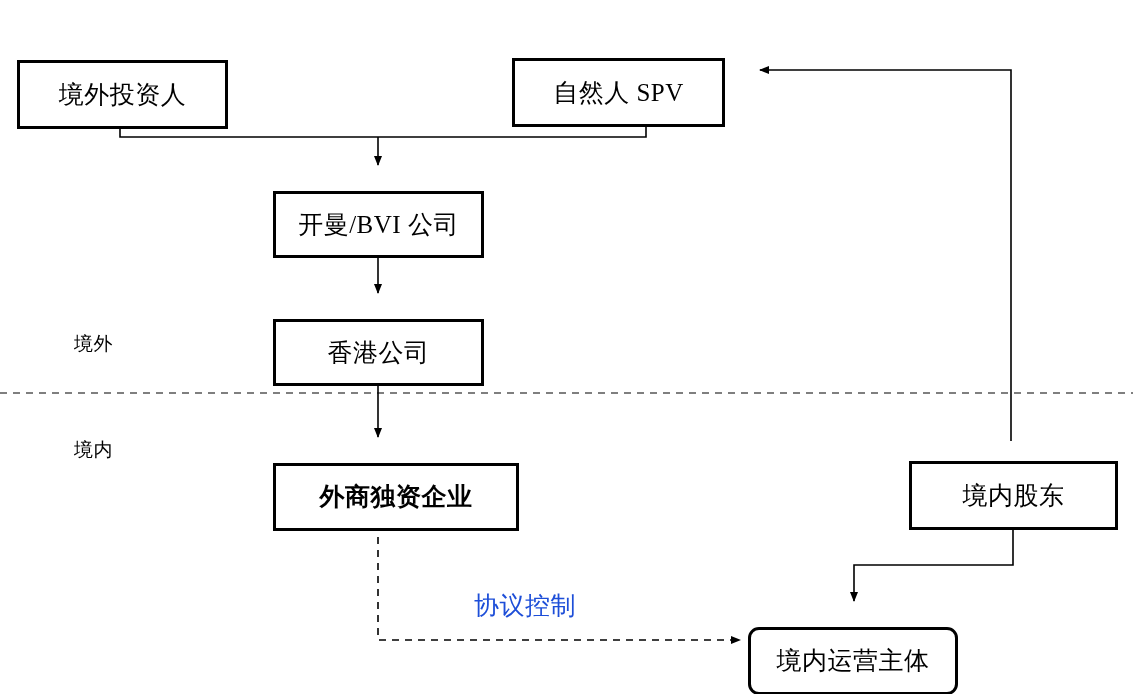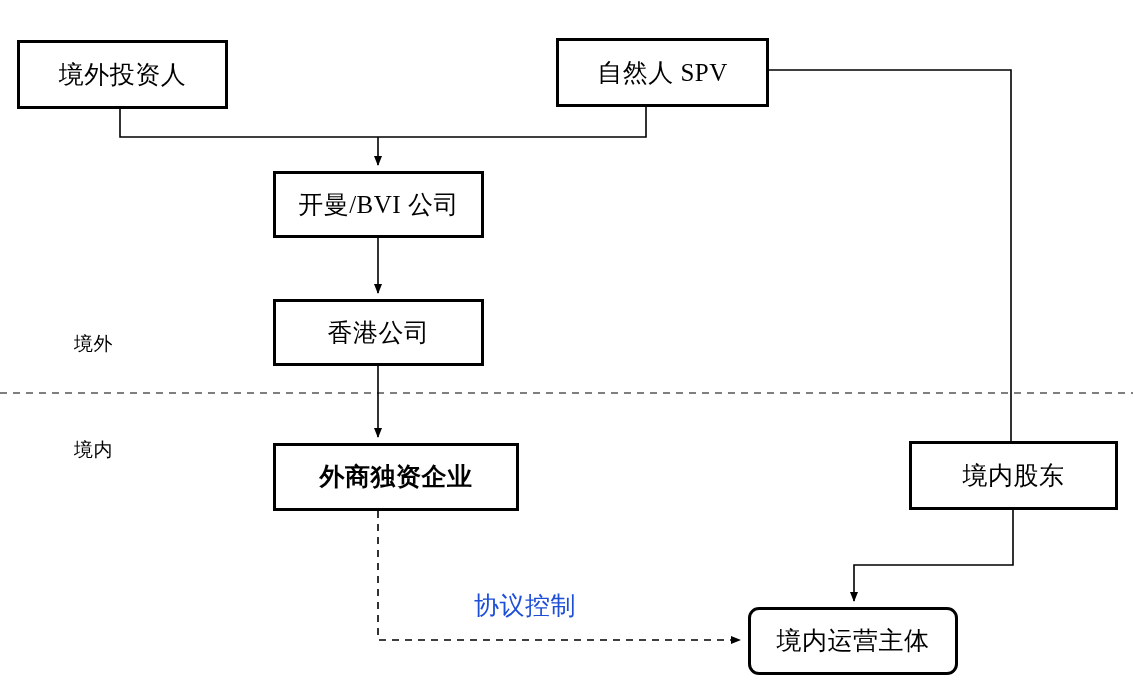--- a/index.html
+++ b/index.html
@@ -30,20 +30,21 @@
     background: #ffffff;
     display: flex;
     align-items: center;
     justify-content: center;
     color: #000000;
     font-size: 25px;
     line-height: 1.1;
     letter-spacing: 0.5px;
     white-space: nowrap;
     z-index: 2;
+    margin-top: 20px;
   }
   .zone-label {
     position: absolute;
     color: #000000;
     font-size: 19px;
     letter-spacing: 0.5px;
     white-space: nowrap;
     z-index: 2;
   }
   .edge-label {
@@ -85,21 +86,21 @@
 
     <path d="M1013,510 L1013,565 L854,565 L854,601" fill="none" stroke="#000000" stroke-width="1.6" marker-end="url(#arrowhead)"></path>
 
     <path d="M1011,441 L1011,70 L760,70" fill="none" stroke="#000000" stroke-width="1.6" marker-end="url(#arrowhead)"></path>
   </svg>
 
   <div class="node" style="left:17px;  top:40px;  width:211px; height:69px;">
     <span>境外投资人</span>
   </div>
 
-  <div class="node" style="left:556px; top:38px;  width:213px; height:69px;">
+  <div class="node" style="left:512px; top:38px;  width:213px; height:69px;">
     <span>自然人 SPV</span>
   </div>
 
   <div class="node" style="left:273px; top:171px; width:211px; height:67px;">
     <span>开曼/BVI 公司</span>
   </div>
 
   <div class="node" style="left:273px; top:299px; width:211px; height:67px;">
     <span>香港公司</span>
   </div>

